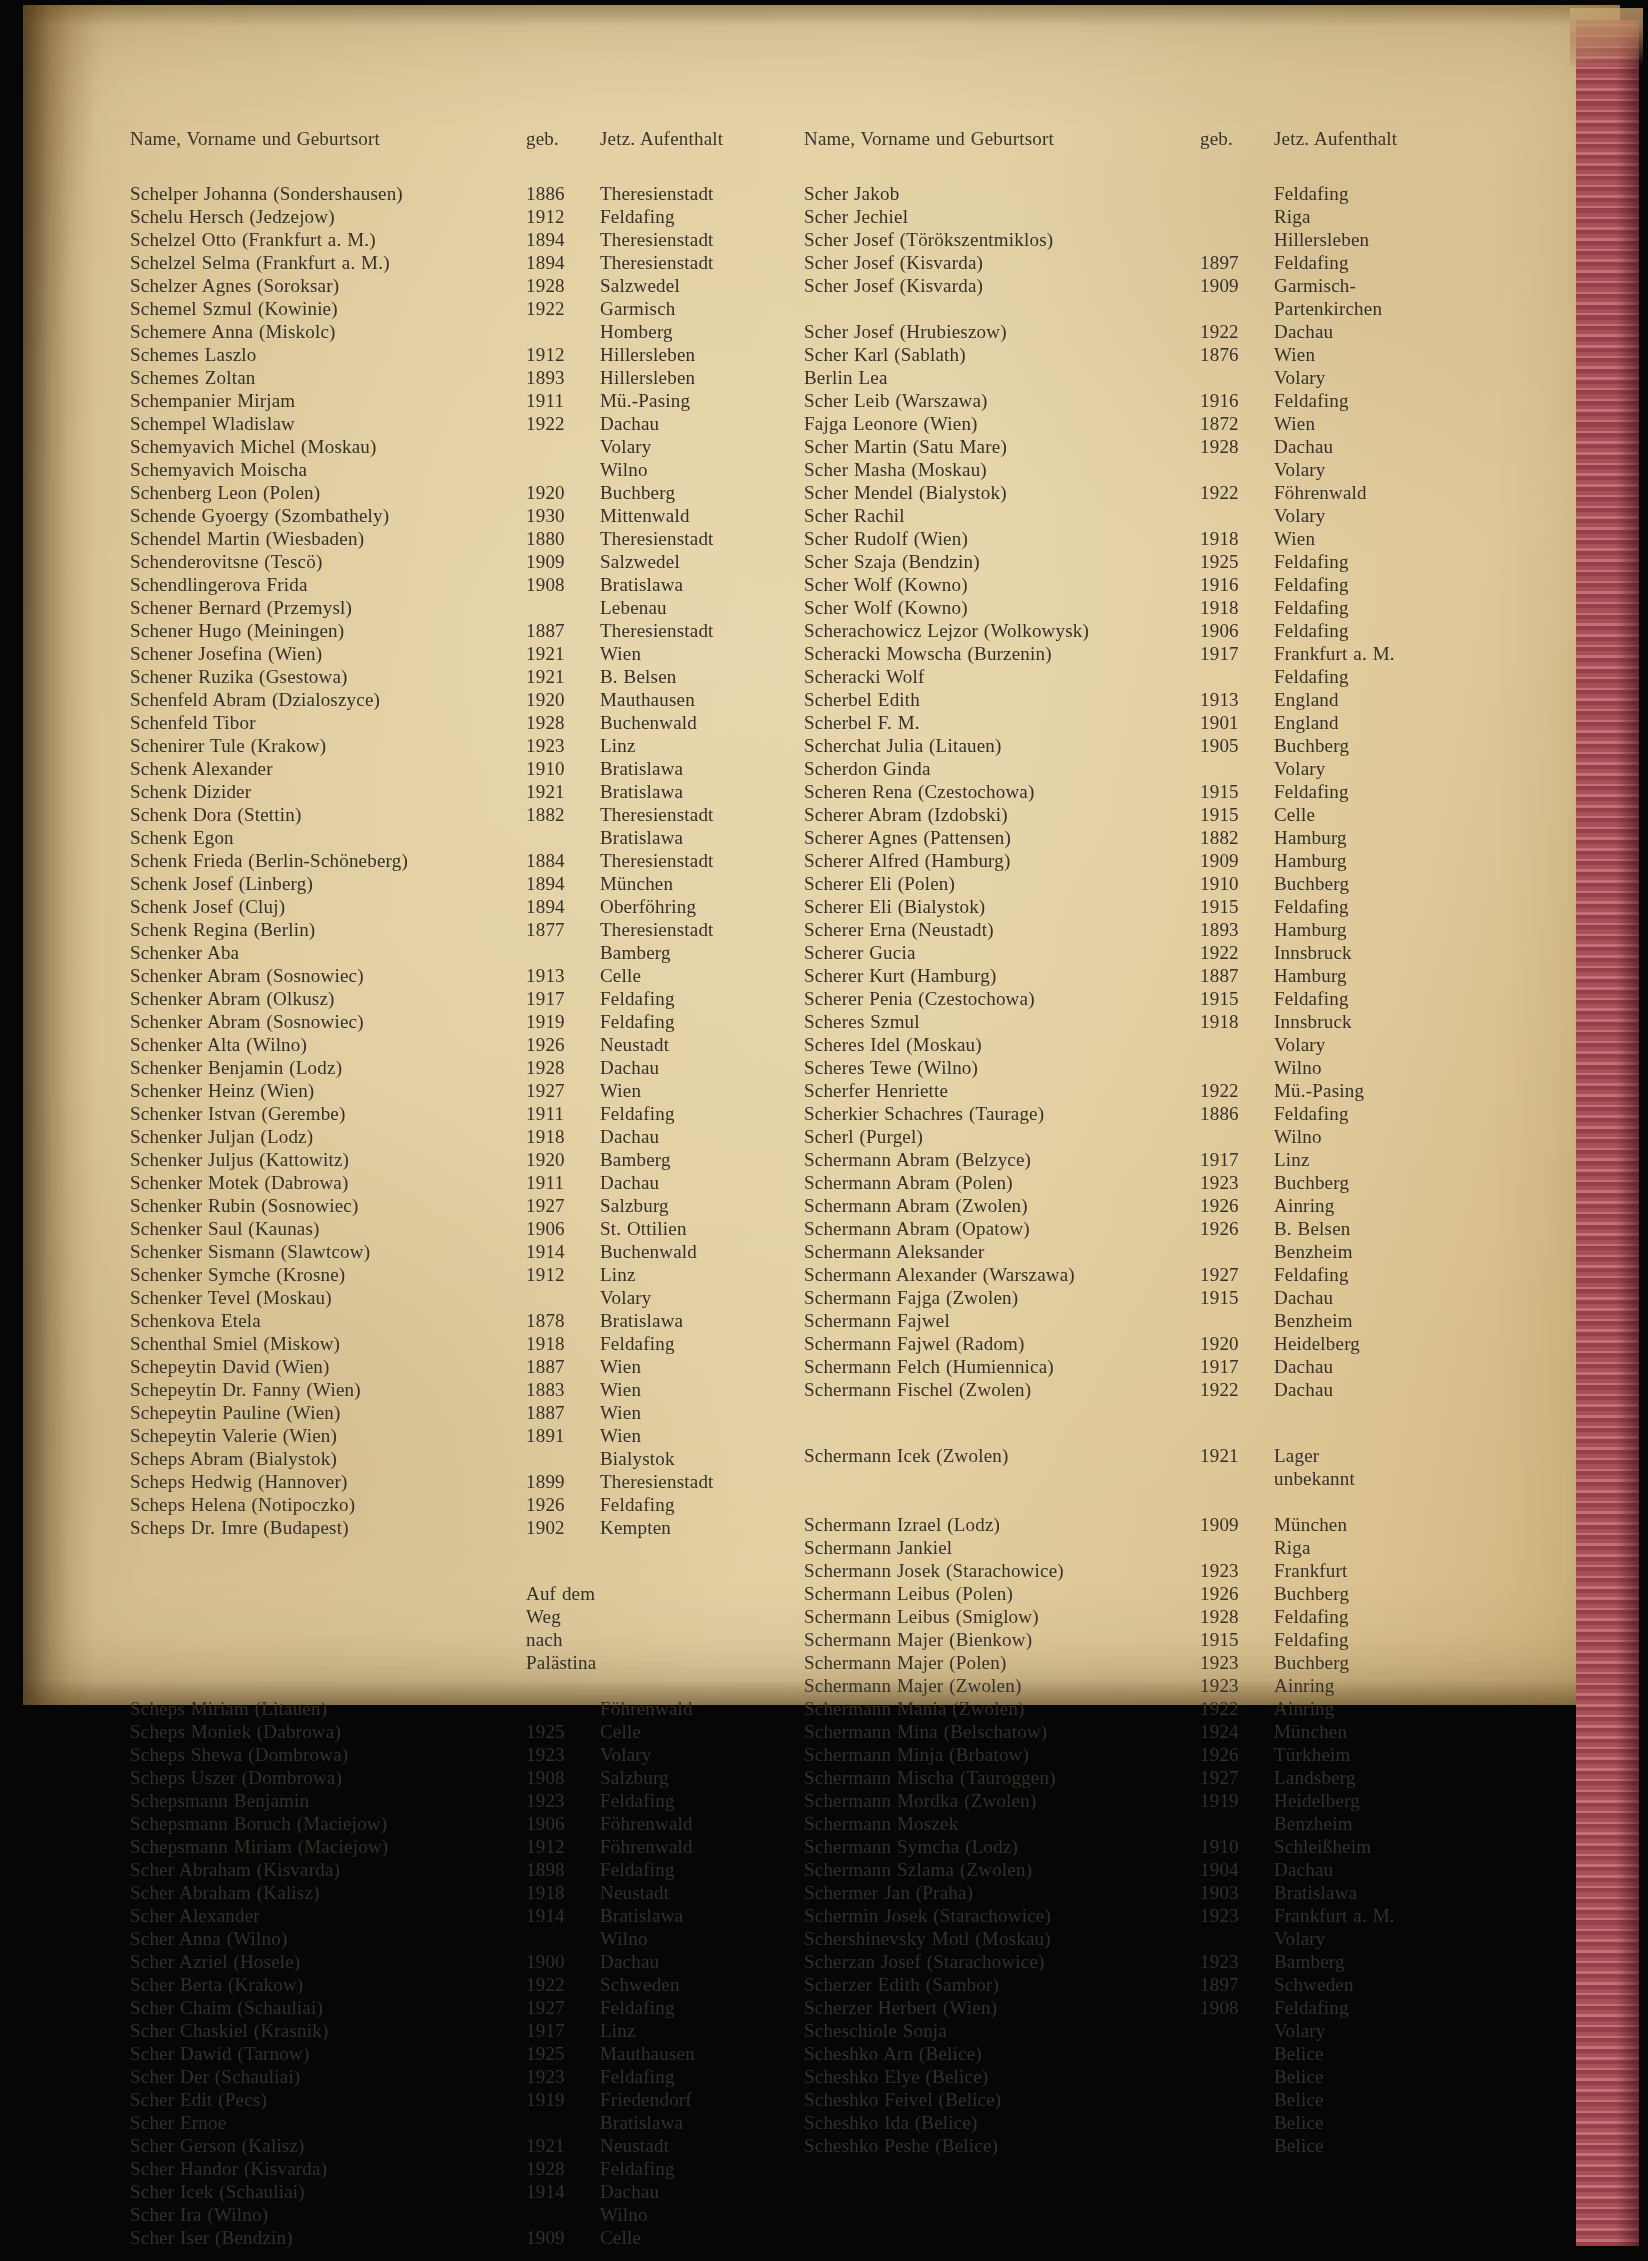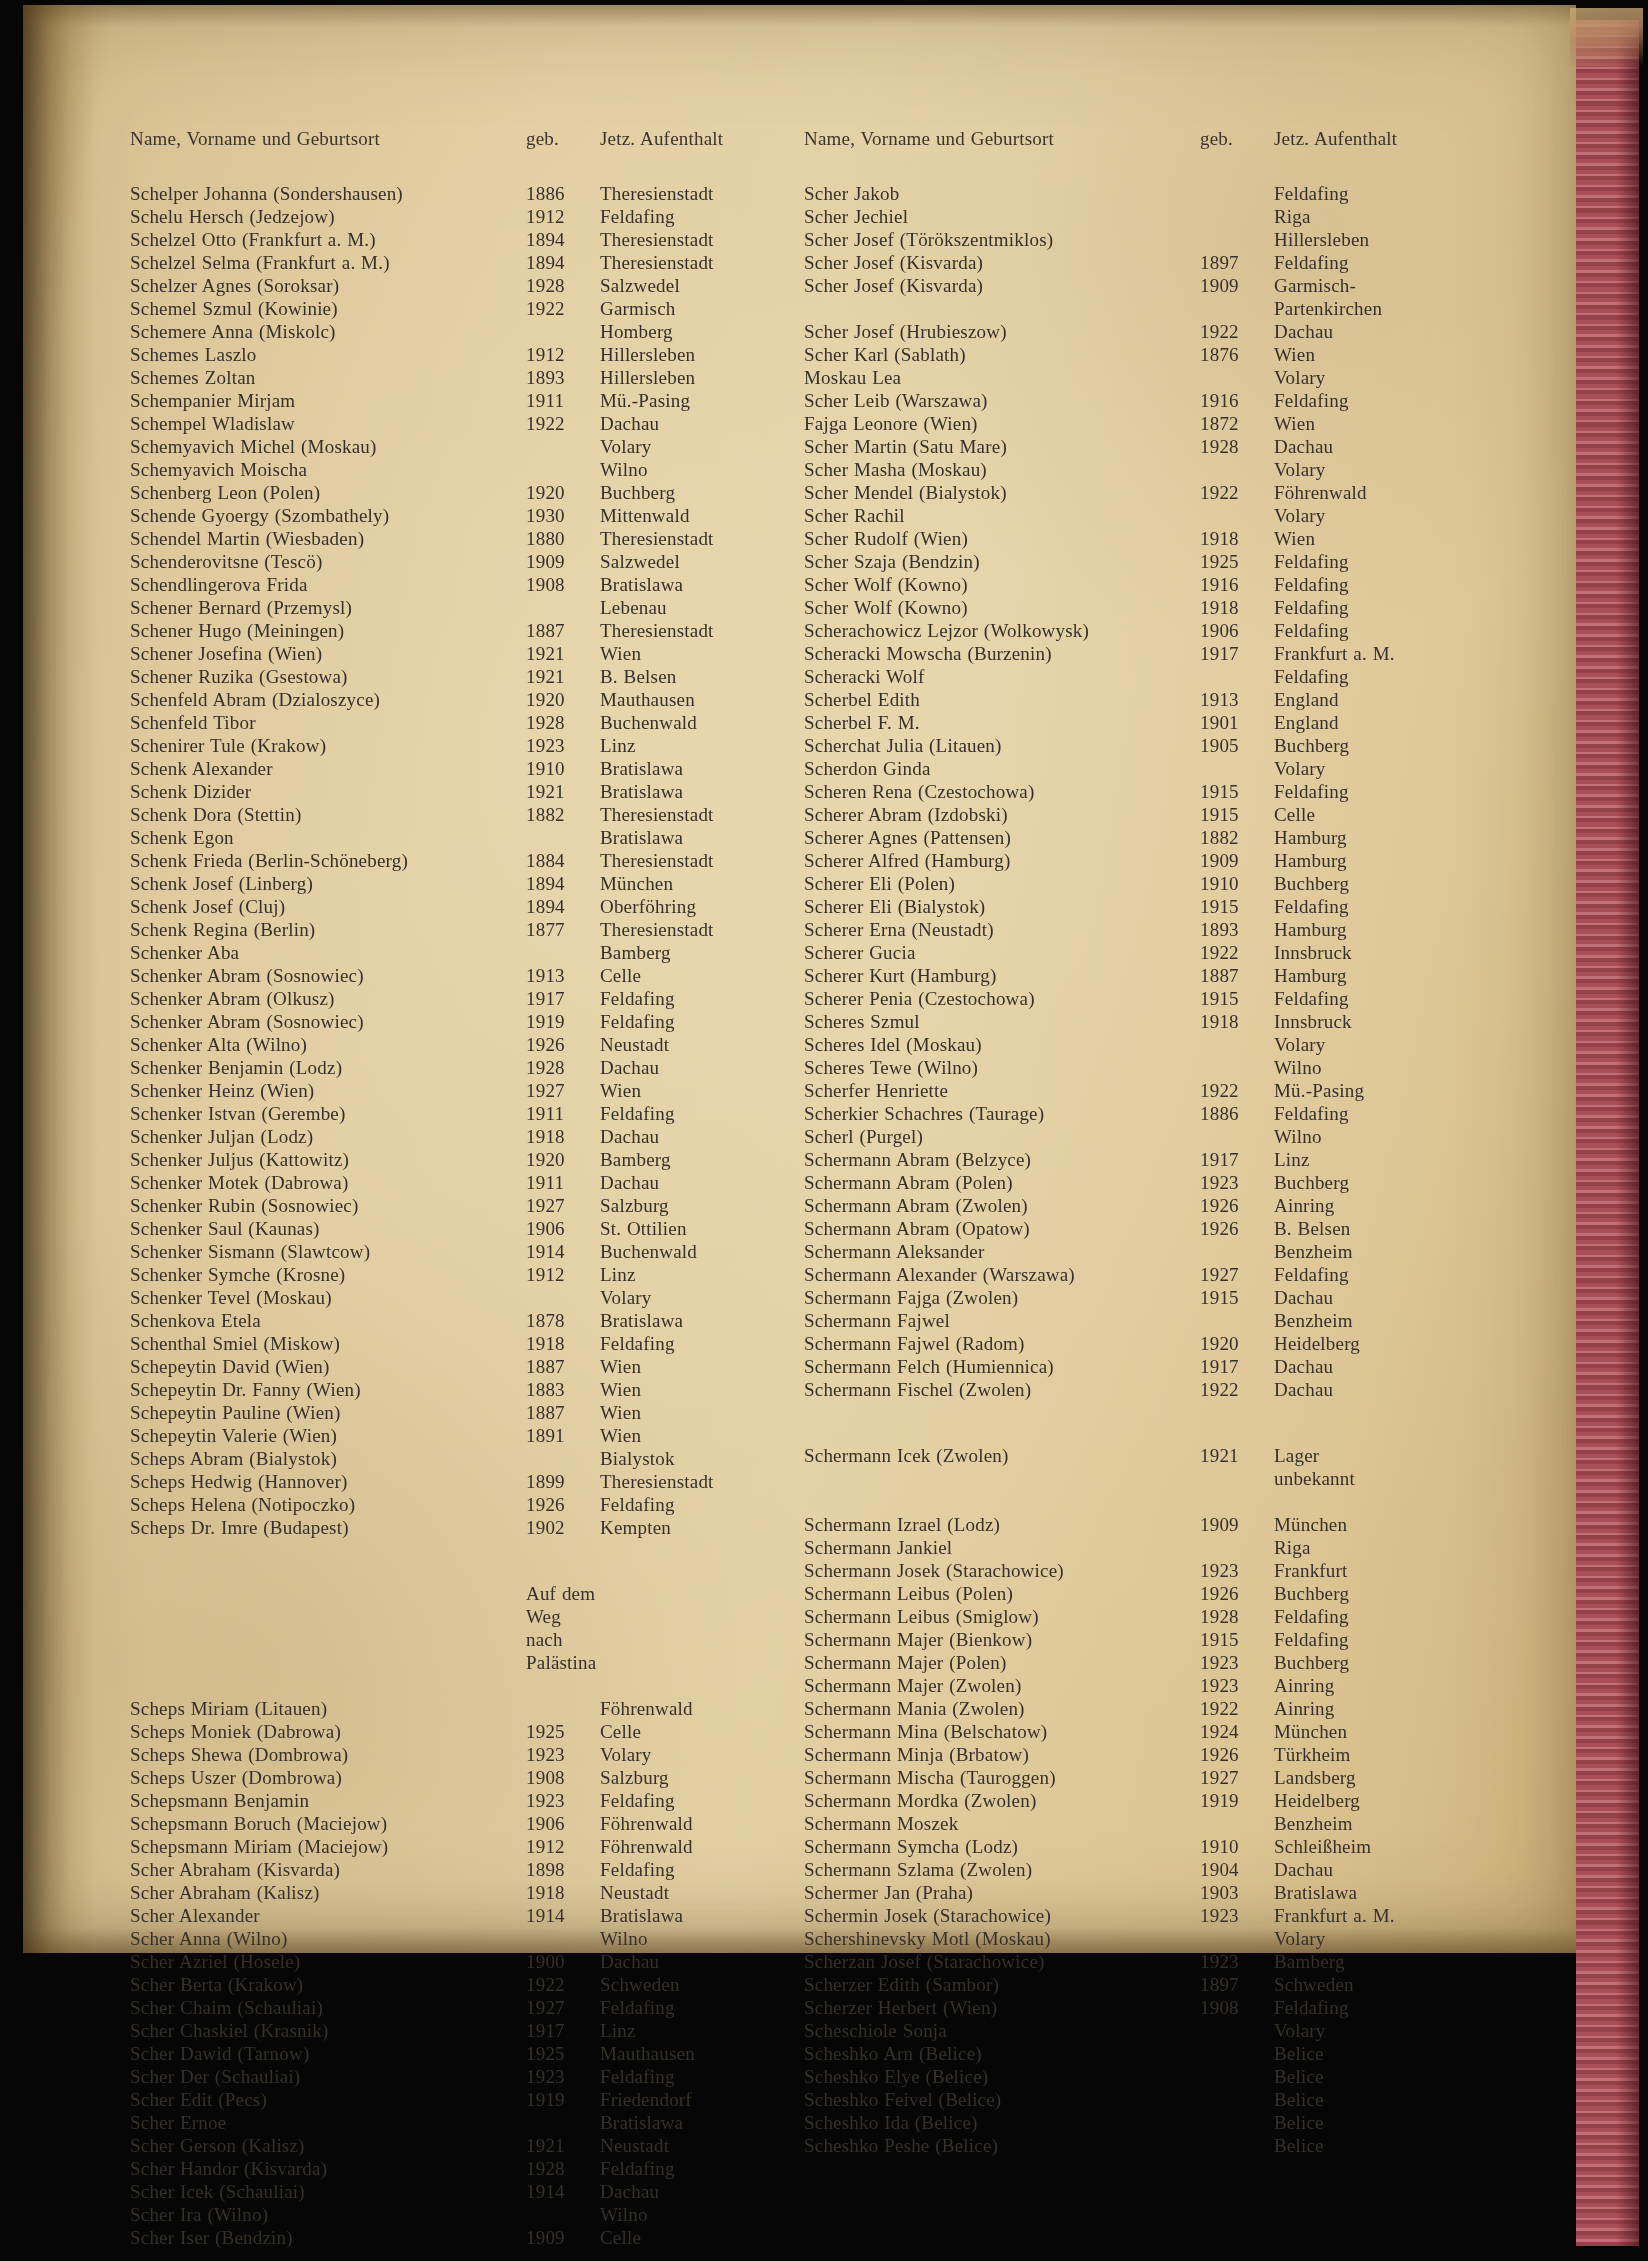--- a/index.html
+++ b/index.html
@@ -1,26 +1,26 @@
 <!DOCTYPE html>
 <html style="font-size:13px"><head>
 <meta charset="utf-8">
 <style>
   html,body{margin:0;padding:0;background:#060606;}
   body{width:1649px;height:2261px;position:relative;overflow:hidden;
        font-family:"Liberation Serif","DejaVu Serif",serif;}
   .scene{position:absolute;inset:0;background:#060606;}
 
-  .page{position:absolute;left:23px;top:5px;width:1553px;height:1948px;
+  .page{position:absolute;left:23px;top:5px;width:1553px;height:1700px;
     background:
       radial-gradient(120% 90% at 42% 38%, rgba(255,247,222,.22), rgba(0,0,0,0) 62%),
       radial-gradient(40% 30% at 80% 12%, rgba(120,85,35,.10), rgba(0,0,0,0) 70%),
       radial-gradient(45% 35% at 15% 85%, rgba(110,80,30,.12), rgba(0,0,0,0) 70%),
       linear-gradient(100deg,#b99b66 0%,#d6bf8f 5%,#e0cb9d 28%,#e2cfa2 55%,#dcc493 82%,#cfb37c 100%);
-    box-shadow: inset 0 0 115px rgba(70,45,12,.28), inset 0 -20.6px 49px rgba(70,45,12,.22);}
+    box-shadow: inset 0 0 115px rgba(70,45,12,.28), inset 0 -20.6px 49px rgba(70,45,12,.22); padding-left: 44px;}
 
   .deckle-edge{position:absolute;left:0;top:0;bottom:0;width:71px;
     background:linear-gradient(90deg,rgba(52,36,14,.65) 0%,rgba(110,82,42,.38) 38%,rgba(140,108,58,.18) 66%,rgba(0,0,0,0) 100%);}
   .top-shade{position:absolute;left:0;top:0;right:0;height:21.4px;
     background:linear-gradient(180deg,rgba(90,64,24,.35),rgba(0,0,0,0));}
   .bottom-shade{position:absolute;left:0;bottom:0;right:0;height:25px;
     background:linear-gradient(0deg,rgba(80,55,20,.40),rgba(0,0,0,0));}
 
   .fore-edge{position:absolute;left:1576px;top:20px;width:63px;height:2226px;
     background:
@@ -522,21 +522,21 @@
               <span class="c-name">Scher Josef (Hrubieszow)</span>
               <span class="c-geb">1922</span>
               <span class="c-ort">Dachau</span>
             </div>
             <div class="row">
               <span class="c-name">Scher Karl (Sablath)</span>
               <span class="c-geb">1876</span>
               <span class="c-ort">Wien</span>
             </div>
             <div class="row">
-              <span class="c-name">Moskau Lea</span>
+              <span class="c-name">Berlin Lea</span>
               <span class="c-geb"></span>
               <span class="c-ort">Volary</span>
             </div>
             <div class="row">
               <span class="c-name">Scher Leib (Warszawa)</span>
               <span class="c-geb">1916</span>
               <span class="c-ort">Feldafing</span>
             </div>
             <div class="row">
               <span class="c-name">Fajga Leonore (Wien)</span>

